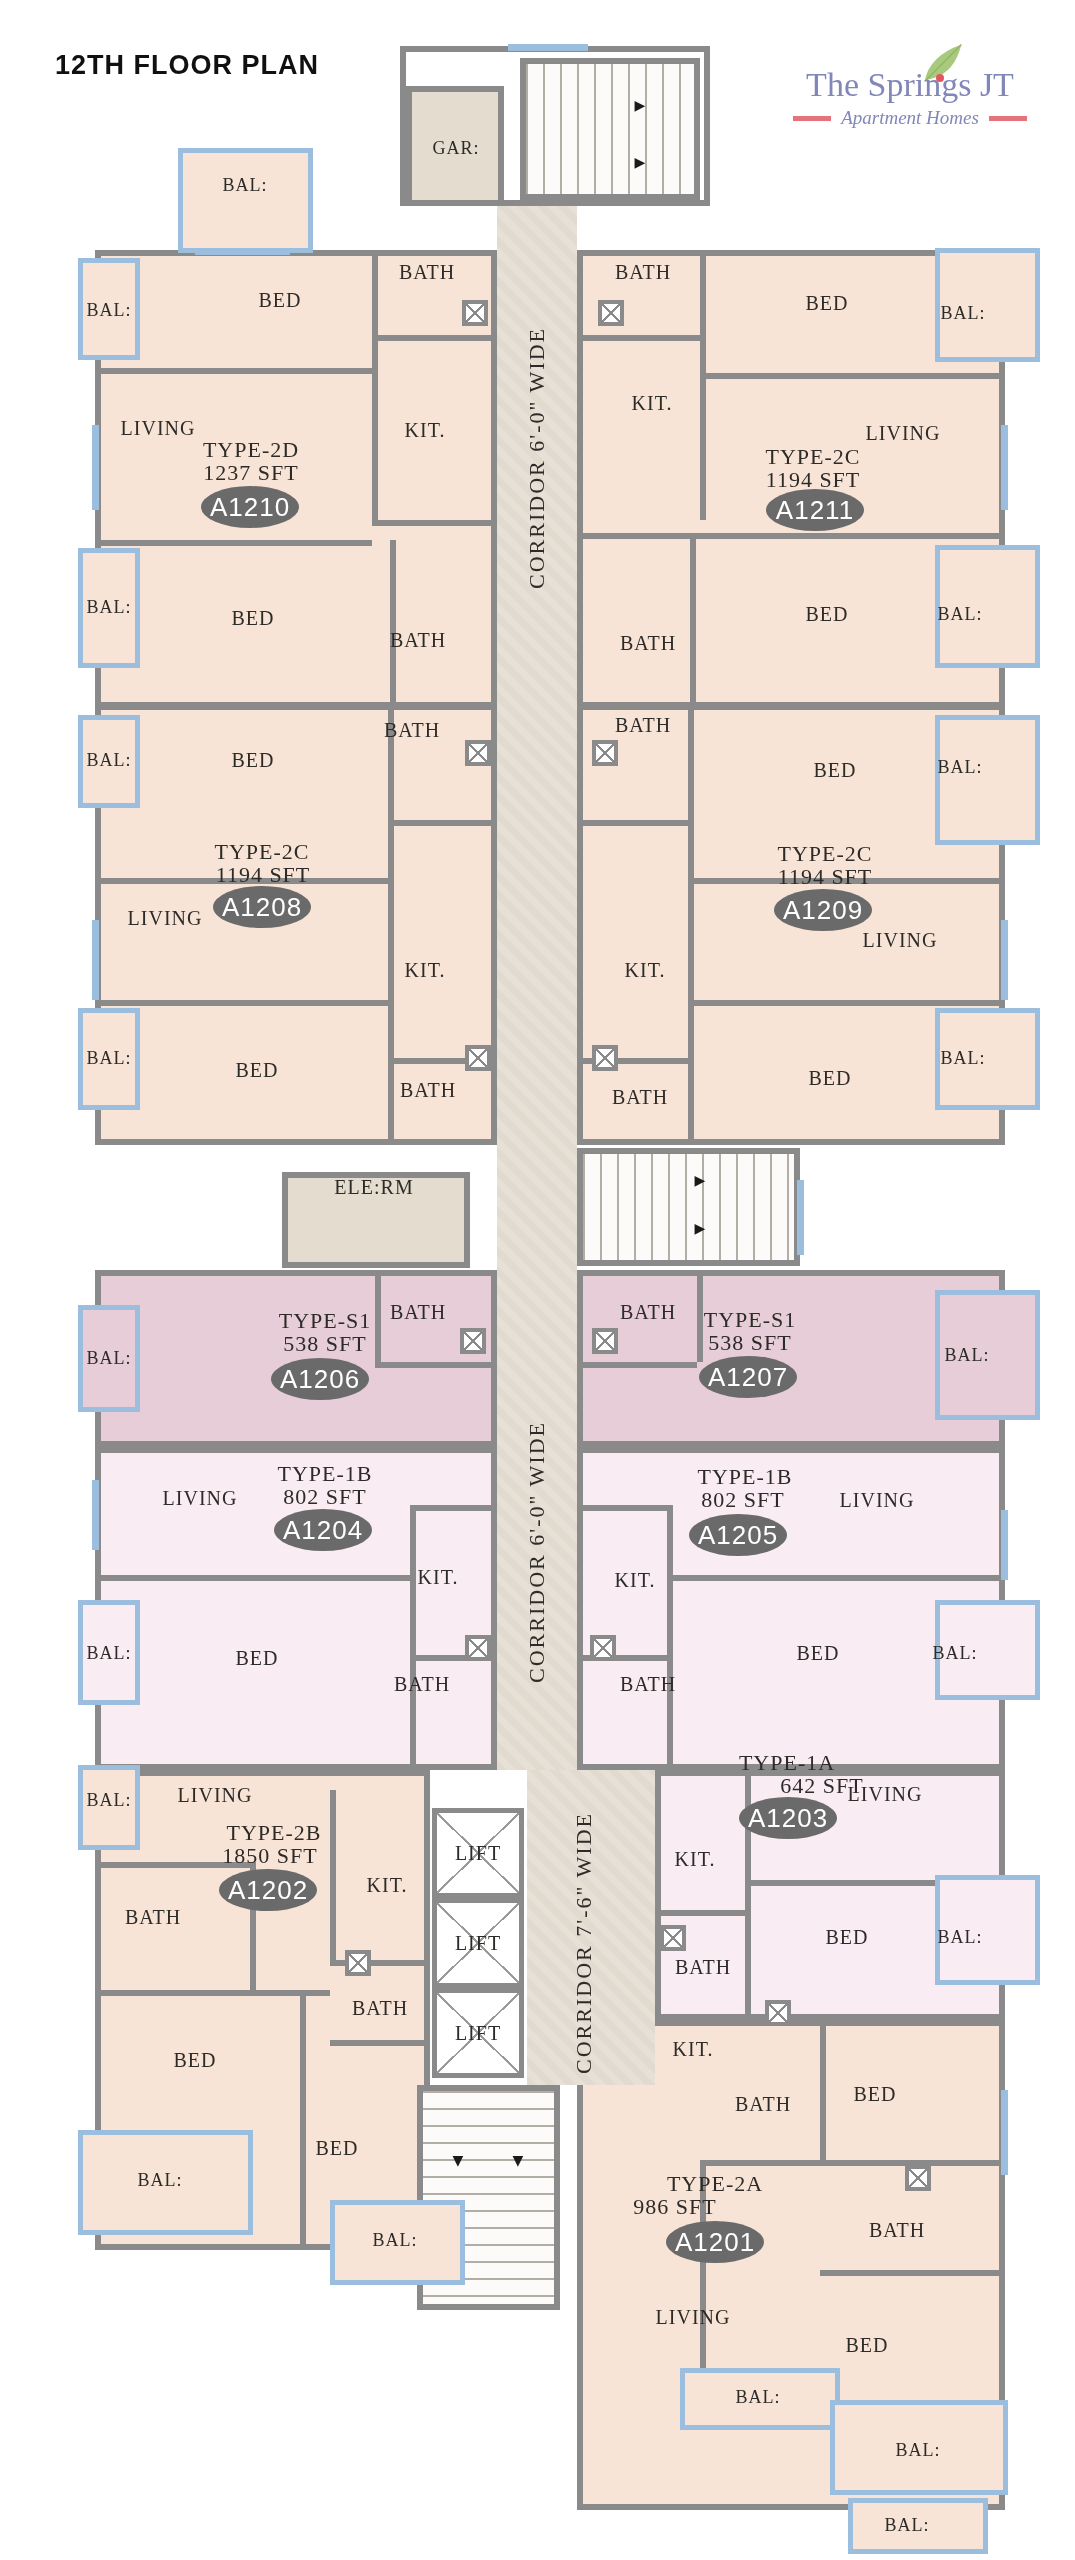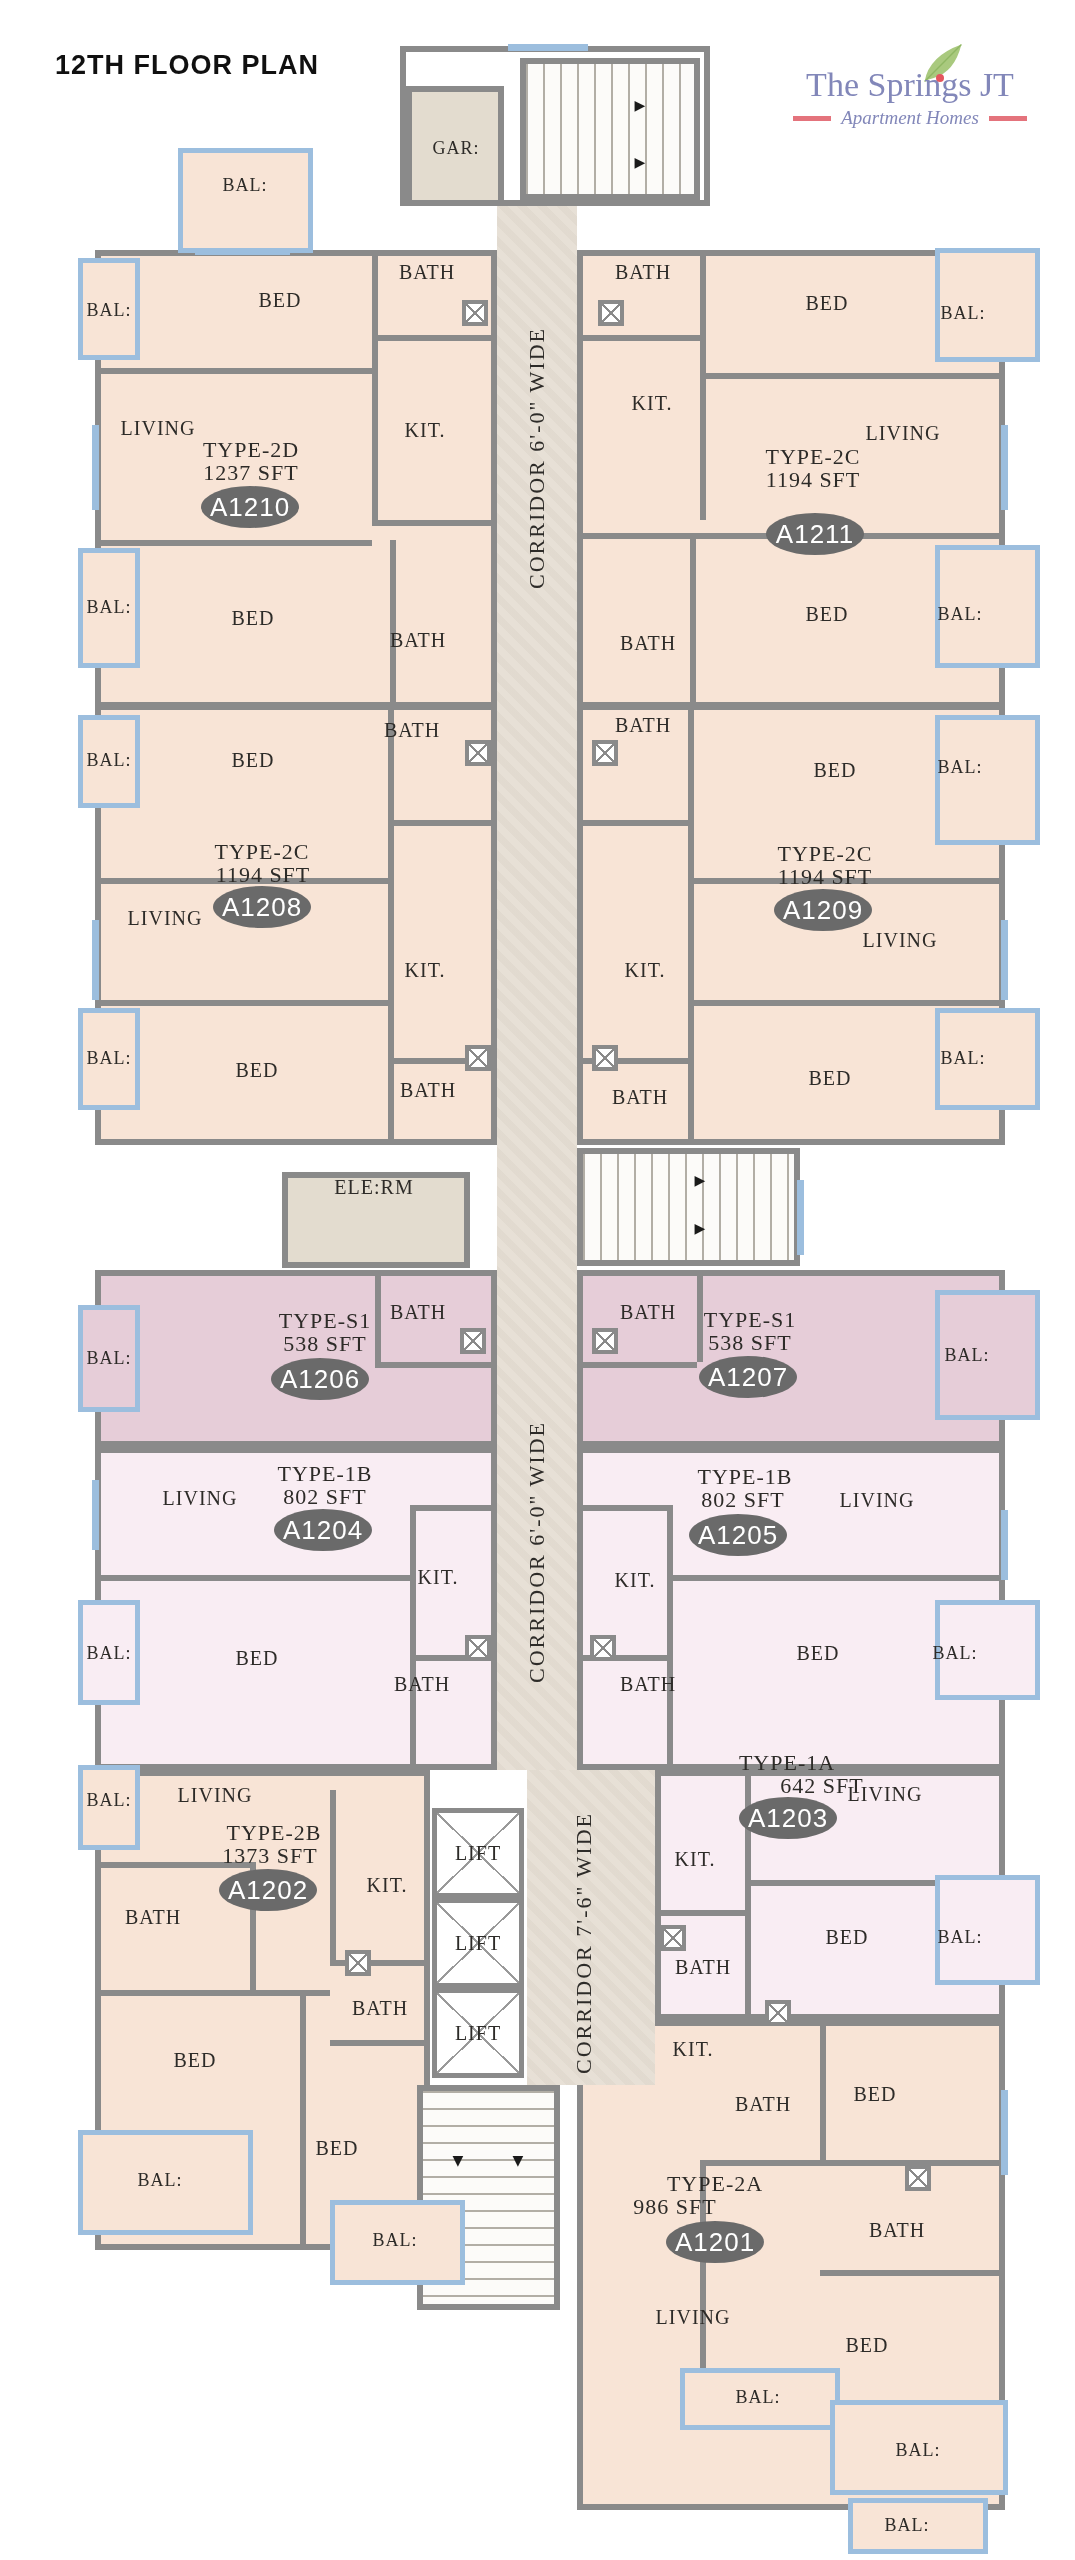--- a/index.html
+++ b/index.html
@@ -196,21 +196,21 @@
   <div class="rl" style="left:418px;top:640px">BATH</div>
   <div class="rl sm" style="left:109px;top:607px">BAL:</div>
 
   <div class="rl" style="left:643px;top:272px">BATH</div>
   <div class="rl" style="left:827px;top:303px">BED</div>
   <div class="rl sm" style="left:963px;top:313px">BAL:</div>
   <div class="rl" style="left:652px;top:403px">KIT.</div>
   <div class="rl" style="left:903px;top:433px">LIVING</div>
   <div class="rl tc" style="left:813px;top:457px">TYPE-2C</div>
   <div class="rl tc" style="left:813px;top:480px">1194 SFT</div>
-  <div class="badge" style="left:815px;top:534px">A1211</div>
+  <div class="badge" style="left:815px;top:510px">A1211</div>
   <div class="rl" style="left:827px;top:614px">BED</div>
   <div class="rl" style="left:648px;top:643px">BATH</div>
   <div class="rl sm" style="left:960px;top:614px">BAL:</div>
 
   <div class="rl sm" style="left:109px;top:760px">BAL:</div>
   <div class="rl" style="left:253px;top:760px">BED</div>
   <div class="rl" style="left:412px;top:730px">BATH</div>
   <div class="rl tc" style="left:262px;top:852px">TYPE-2C</div>
   <div class="rl tc" style="left:263px;top:875px">1194 SFT</div>
   <div class="badge" style="left:262px;top:907px">A1208</div>
@@ -258,21 +258,21 @@
   <div class="rl" style="left:877px;top:1500px">LIVING</div>
   <div class="badge" style="left:738px;top:1535px">A1205</div>
   <div class="rl" style="left:635px;top:1580px">KIT.</div>
   <div class="rl" style="left:818px;top:1653px">BED</div>
   <div class="rl sm" style="left:955px;top:1653px">BAL:</div>
   <div class="rl" style="left:648px;top:1684px">BATH</div>
 
   <div class="rl sm" style="left:109px;top:1800px">BAL:</div>
   <div class="rl" style="left:215px;top:1795px">LIVING</div>
   <div class="rl tc" style="left:274px;top:1833px">TYPE-2B</div>
-  <div class="rl tc" style="left:270px;top:1856px">1373 SFT</div>
+  <div class="rl tc" style="left:270px;top:1856px">1850 SFT</div>
   <div class="badge" style="left:268px;top:1890px">A1202</div>
   <div class="rl" style="left:153px;top:1917px">BATH</div>
   <div class="rl" style="left:387px;top:1885px">KIT.</div>
   <div class="rl" style="left:380px;top:2008px">BATH</div>
   <div class="rl" style="left:195px;top:2060px">BED</div>
   <div class="rl" style="left:337px;top:2148px">BED</div>
   <div class="rl sm" style="left:160px;top:2180px">BAL:</div>
   <div class="rl sm" style="left:395px;top:2240px">BAL:</div>
 
   <div class="rl tc" style="left:787px;top:1763px">TYPE-1A</div>

